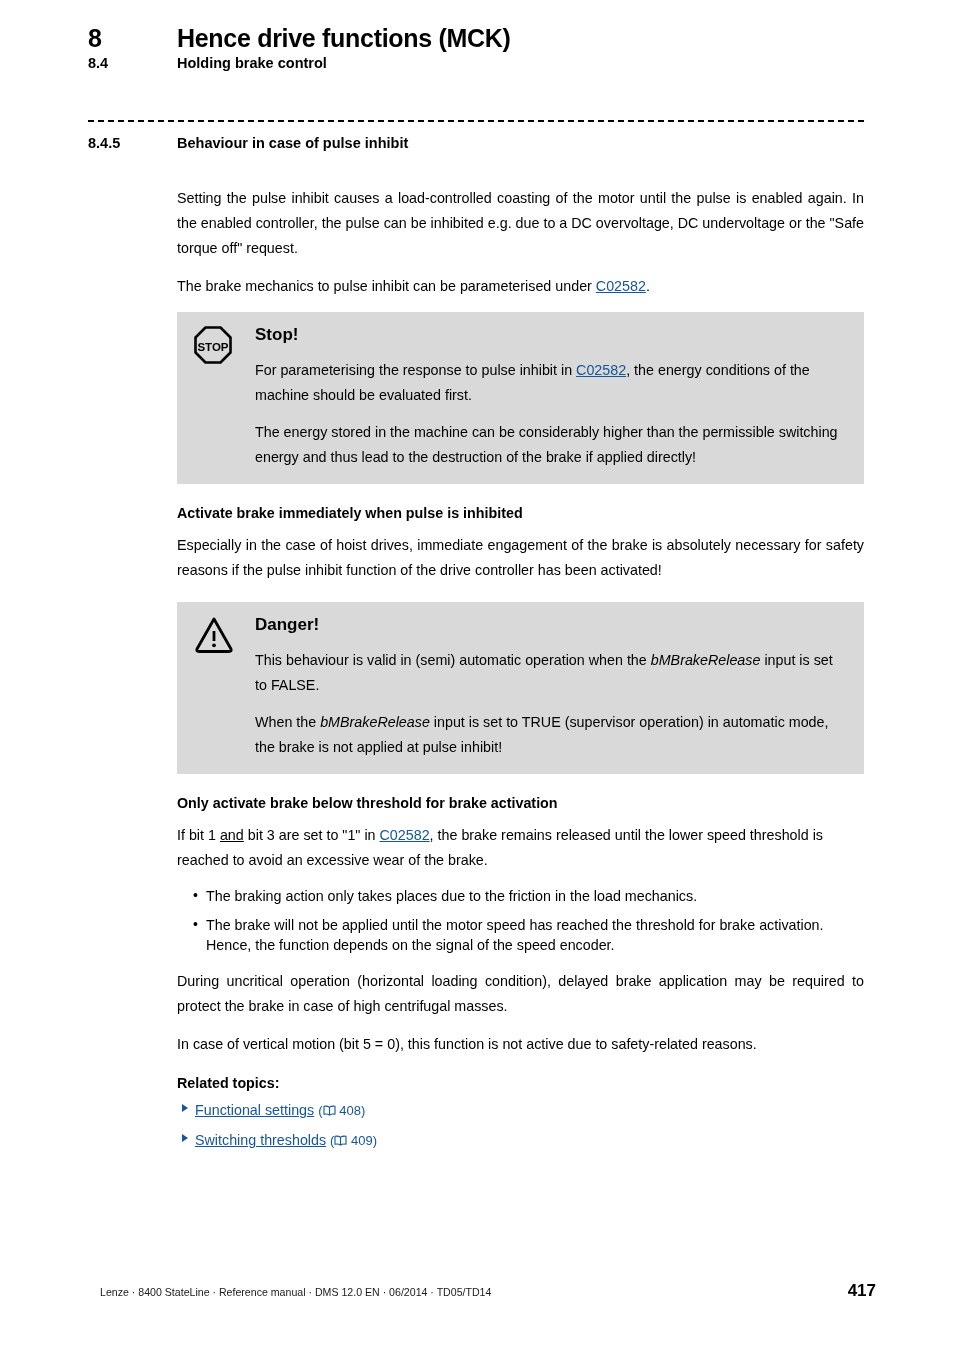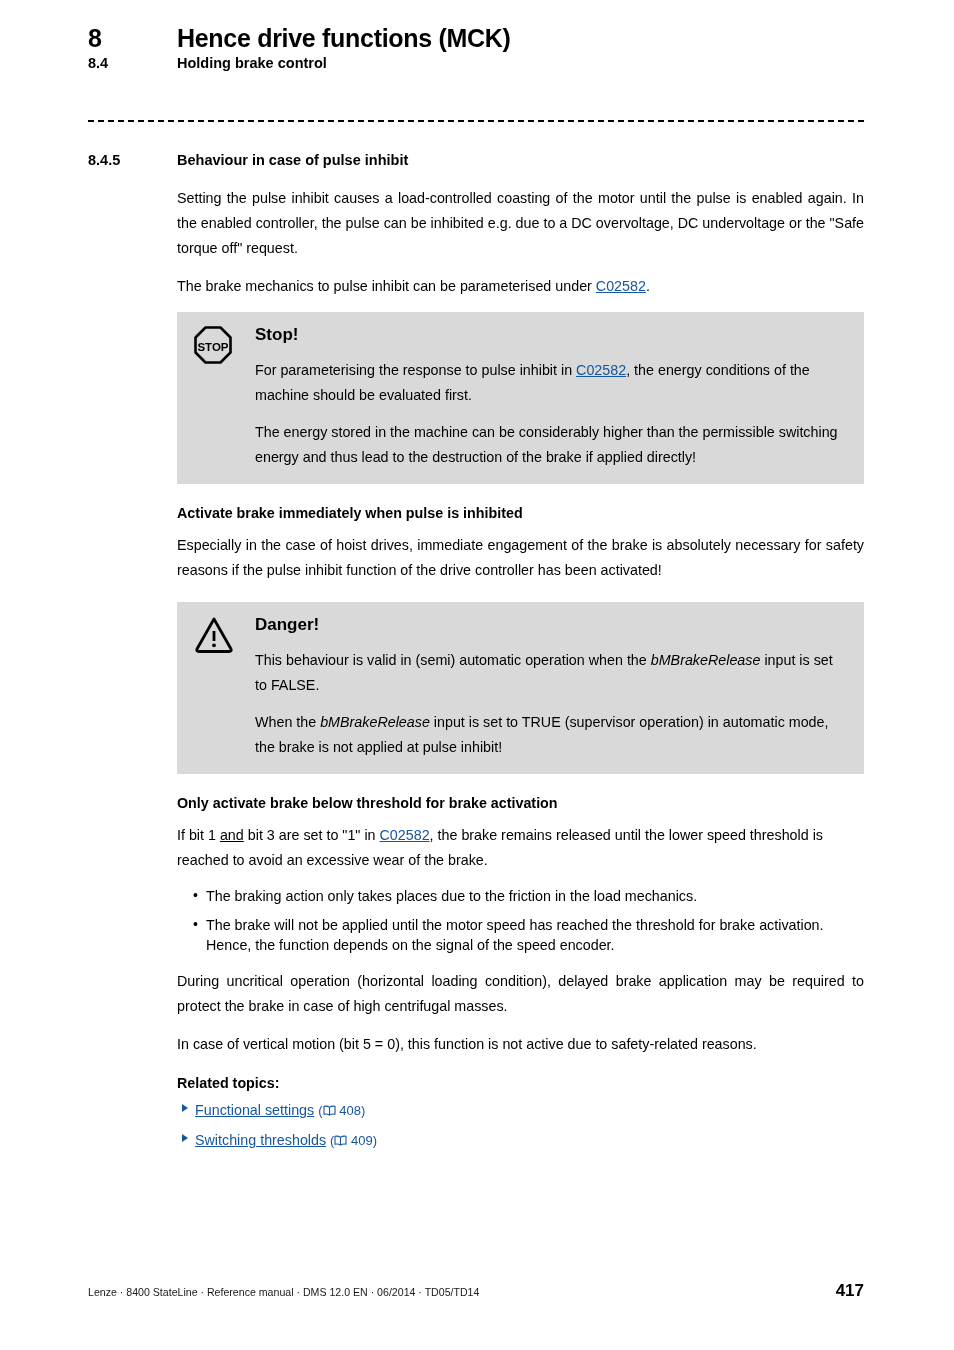--- a/index.html
+++ b/index.html
@@ -64,21 +64,21 @@
     top: 120px;
     width: 776px;
     height: 0;
     border-top: 2px dashed #000000;
   }
 
   
   .sec-head {
     position: absolute;
     left: 88px;
-    top: 152px;
+    top: 135px;
     width: 790px;
     display: flex;
     align-items: baseline;
   }
   .sec-num {
     width: 89px;
     flex: 0 0 89px;
     font-size: 14.5px;
     font-weight: bold;
   }
@@ -204,21 +204,21 @@
     font-size: 13px;
   }
   .book-glyph {
     display: inline-block;
     vertical-align: -1px;
   }
 
   
   .footer {
     position: absolute;
-    left: 88px;
+    left: 100px;
     top: 1281px;
     width: 776px;
     display: flex;
     align-items: baseline;
     justify-content: space-between;
   }
   .footer-text {
     font-size: 10.6px;
     color: #1a1a1a;
   }

